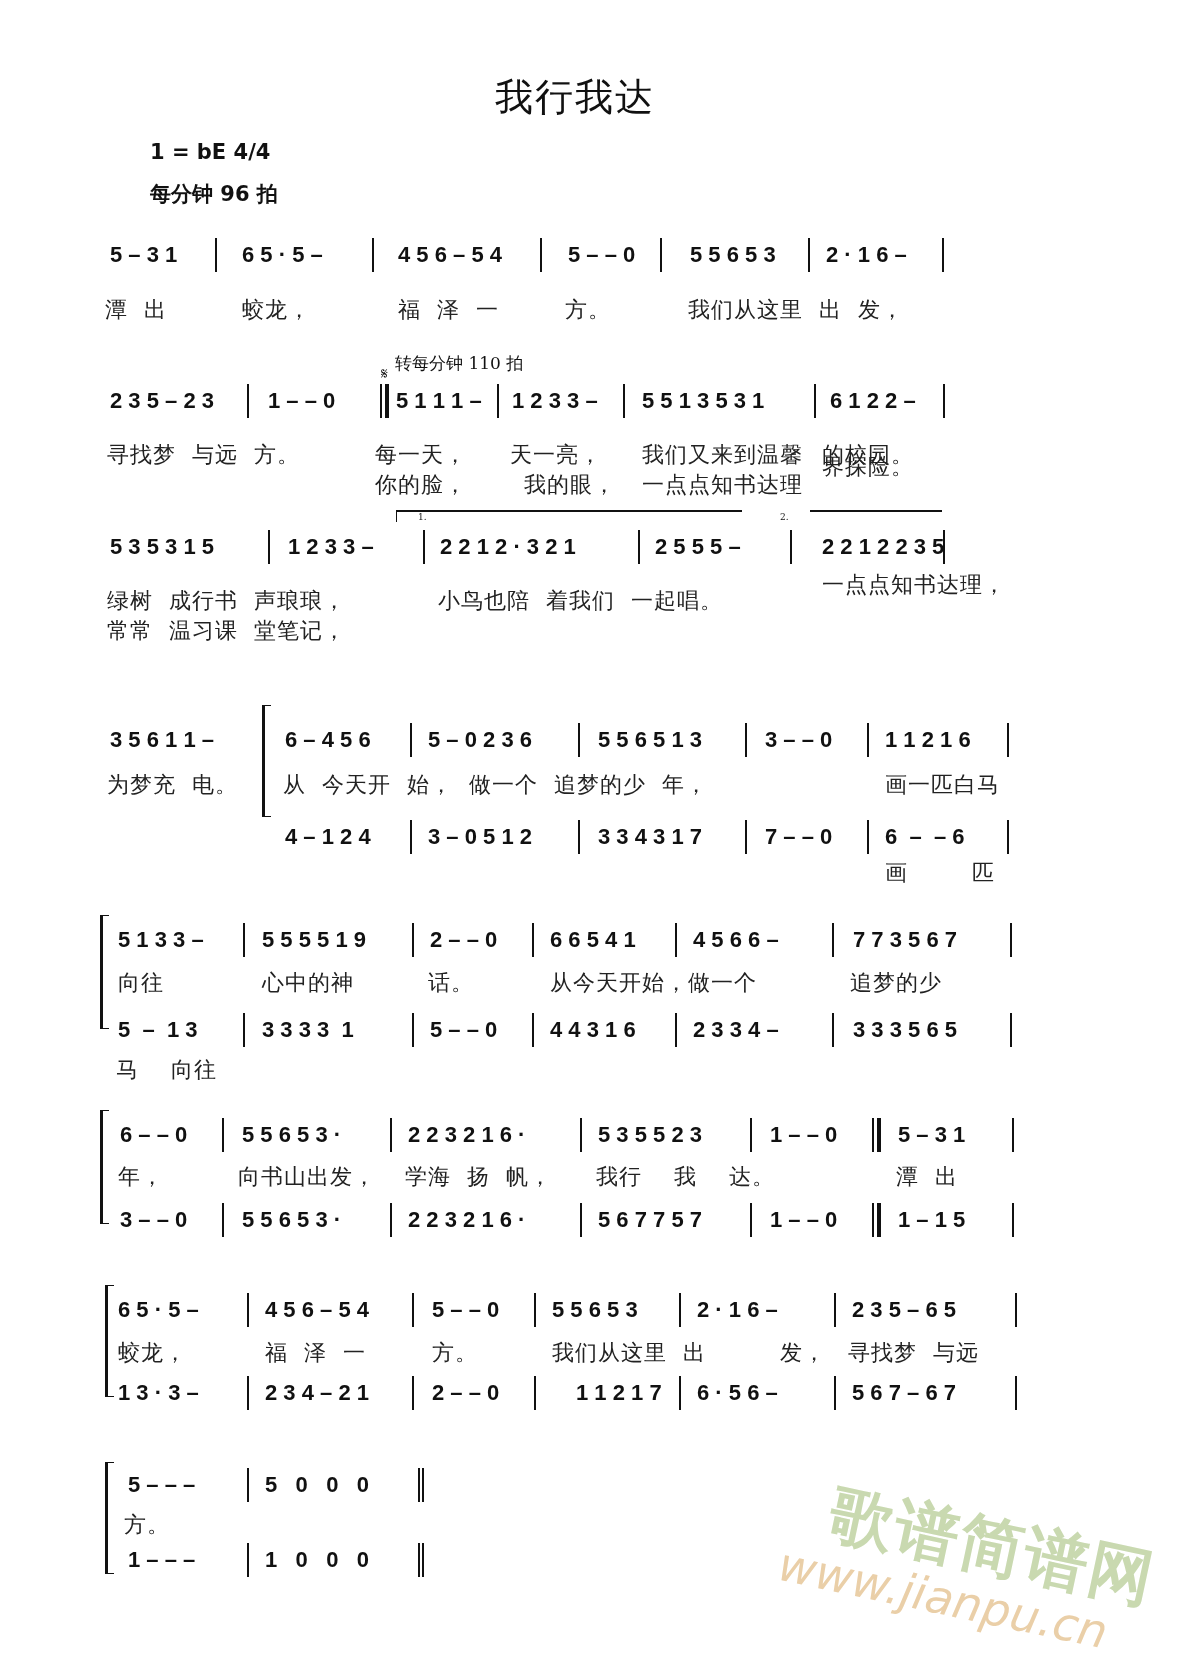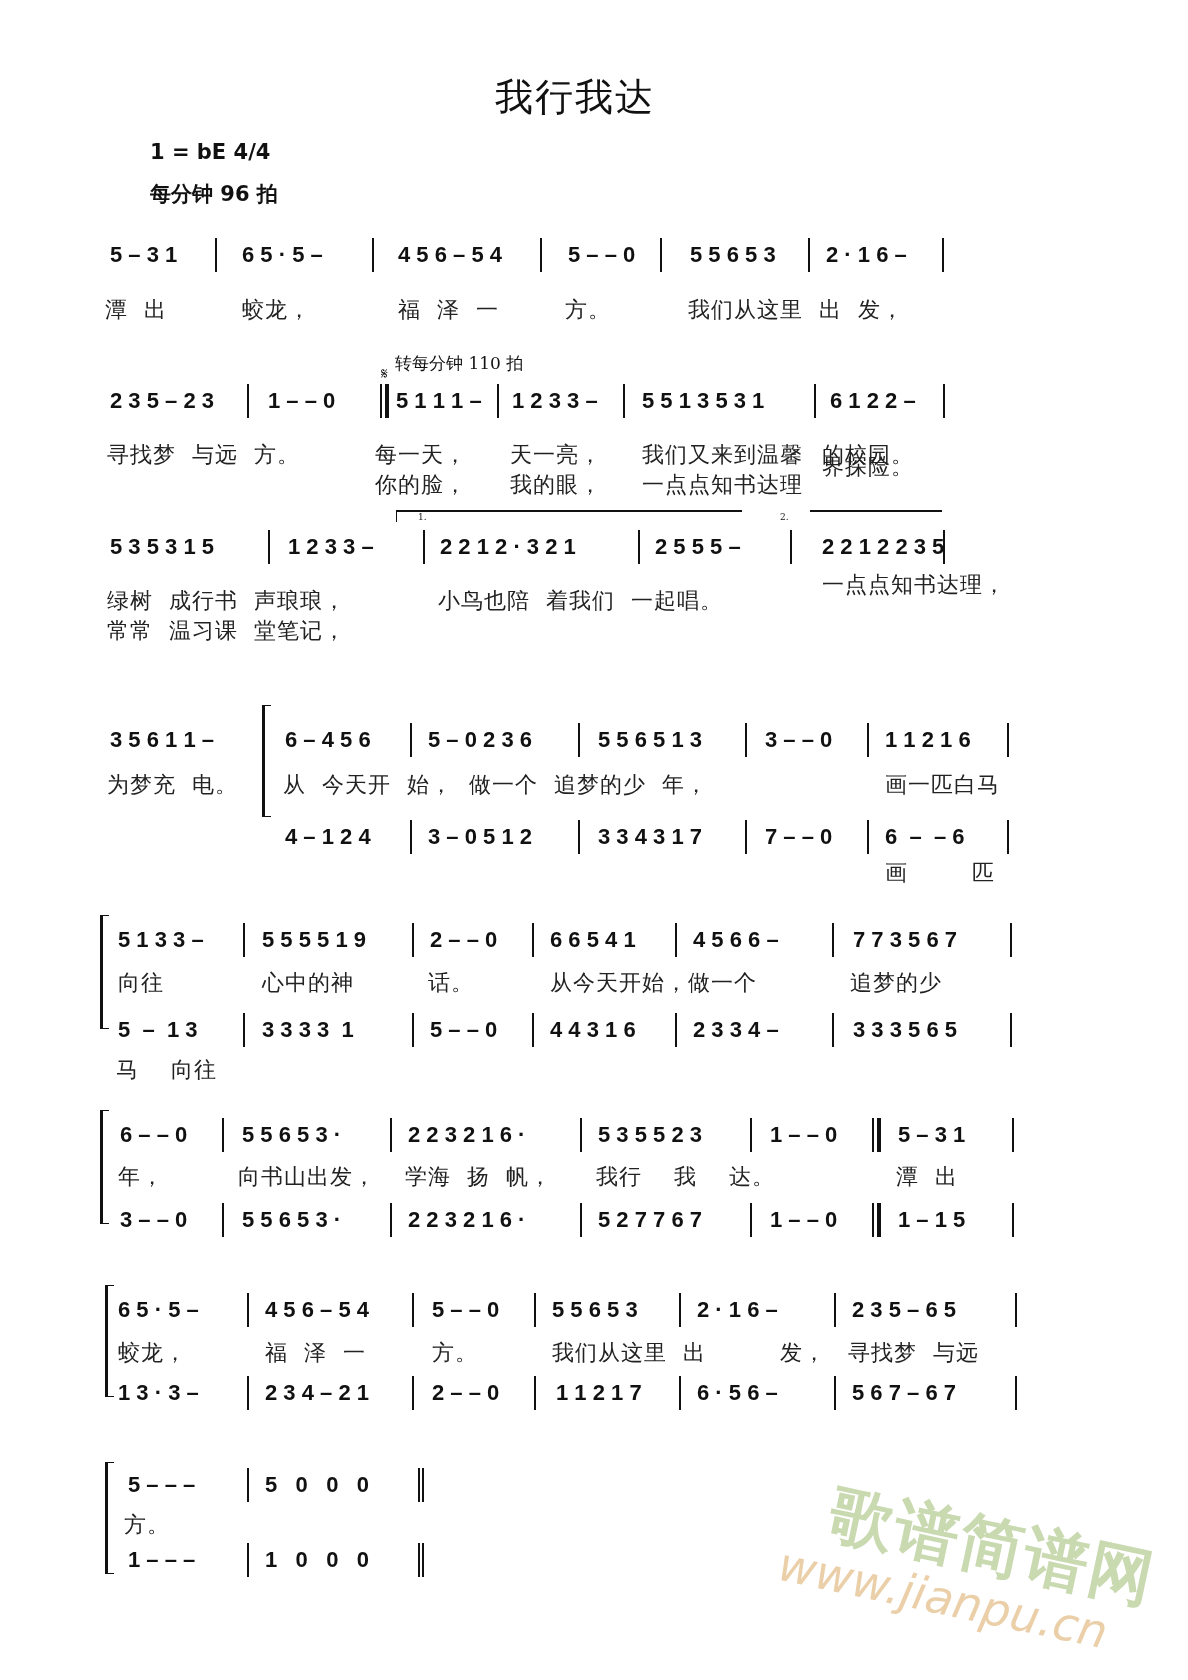--- a/index.html
+++ b/index.html
@@ -66,21 +66,21 @@
   <div class="bar" style="left:814px"></div>
   <span class="tok" style="left:830px">6 1 2 2 –</span>
   <div class="bar" style="left:943px"></div>
 </div>
 <span class="lyr" style="left:107px;top:440px">寻找梦  与远  方。</span>
 <span class="lyr" style="left:375px;top:440px">每一天，</span>
 <span class="lyr" style="left:510px;top:440px">天一亮，</span>
 <span class="lyr" style="left:642px;top:440px">我们又来到温馨</span>
 <span class="lyr" style="left:822px;top:440px">的校园。</span>
 <span class="lyr" style="left:375px;top:470px">你的脸，</span>
-<span class="lyr" style="left:510px;top:470px">我的眼，</span>
+<span class="lyr" style="left:524px;top:470px">我的眼，</span>
 <span class="lyr" style="left:642px;top:470px">一点点知书达理</span>
 <span class="lyr" style="left:822px;top:452px">界探险。</span>
 
 <div class="volta volta-l" style="left:396px;top:510px;width:345px"></div>
 <span class="volta-num" style="left:418px;top:512px">1.</span>
 <div class="volta" style="left:810px;top:510px;width:132px"></div>
 <span class="volta-num" style="left:780px;top:512px">2.</span>
 <div class="row" style="top:532px">
   <span class="tok" style="left:110px">5 3 5 3 1 5</span>
   <div class="bar" style="left:268px"></div>
@@ -186,21 +186,21 @@
 <span class="lyr" style="left:405px;top:1162px">学海  扬  帆，</span>
 <span class="lyr" style="left:596px;top:1162px">我行    我    达。</span>
 <span class="lyr" style="left:896px;top:1162px">潭  出</span>
 <div class="row" style="top:1205px">
   <span class="tok" style="left:120px">3 – – 0</span>
   <div class="bar" style="left:222px"></div>
   <span class="tok" style="left:242px">5 5 6 5 3 ·</span>
   <div class="bar" style="left:390px"></div>
   <span class="tok" style="left:408px">2 2 3 2 1 6 ·</span>
   <div class="bar" style="left:580px"></div>
-  <span class="tok" style="left:598px">5 2 7 7 6 7</span>
+  <span class="tok" style="left:598px">5 6 7 7 5 7</span>
   <div class="bar" style="left:750px"></div>
   <span class="tok" style="left:770px">1 – – 0</span>
   <div class="dbl" style="left:872px"></div>
 
   <span class="tok" style="left:898px">1 – 1 5</span>
   <div class="bar" style="left:1012px"></div>
 </div>
 
 <div class="brace" style="left:105px;top:1285px;height:110px"></div>
 <div class="row" style="top:1295px">
@@ -223,21 +223,21 @@
 <span class="lyr" style="left:552px;top:1338px">我们从这里  出</span>
 <span class="lyr" style="left:780px;top:1338px">发，</span>
 <span class="lyr" style="left:848px;top:1338px">寻找梦  与远</span>
 <div class="row" style="top:1378px">
   <span class="tok" style="left:118px">1 3 · 3 –</span>
   <div class="bar" style="left:247px"></div>
   <span class="tok" style="left:265px">2 3 4 – 2 1</span>
   <div class="bar" style="left:412px"></div>
   <span class="tok" style="left:432px">2 – – 0</span>
   <div class="bar" style="left:534px"></div>
-  <span class="tok" style="left:556px">1 1 2 1 7</span>
+  <span class="tok" style="left:576px">1 1 2 1 7</span>
   <div class="bar" style="left:679px"></div>
   <span class="tok" style="left:697px">6 · 5 6 –</span>
   <div class="bar" style="left:834px"></div>
   <span class="tok" style="left:852px">5 6 7 – 6 7</span>
   <div class="bar" style="left:1015px"></div>
 </div>
 
 <div class="brace" style="left:105px;top:1462px;height:110px"></div>
 <div class="row" style="top:1470px">
   <span class="tok" style="left:128px">5 – – –</span>

